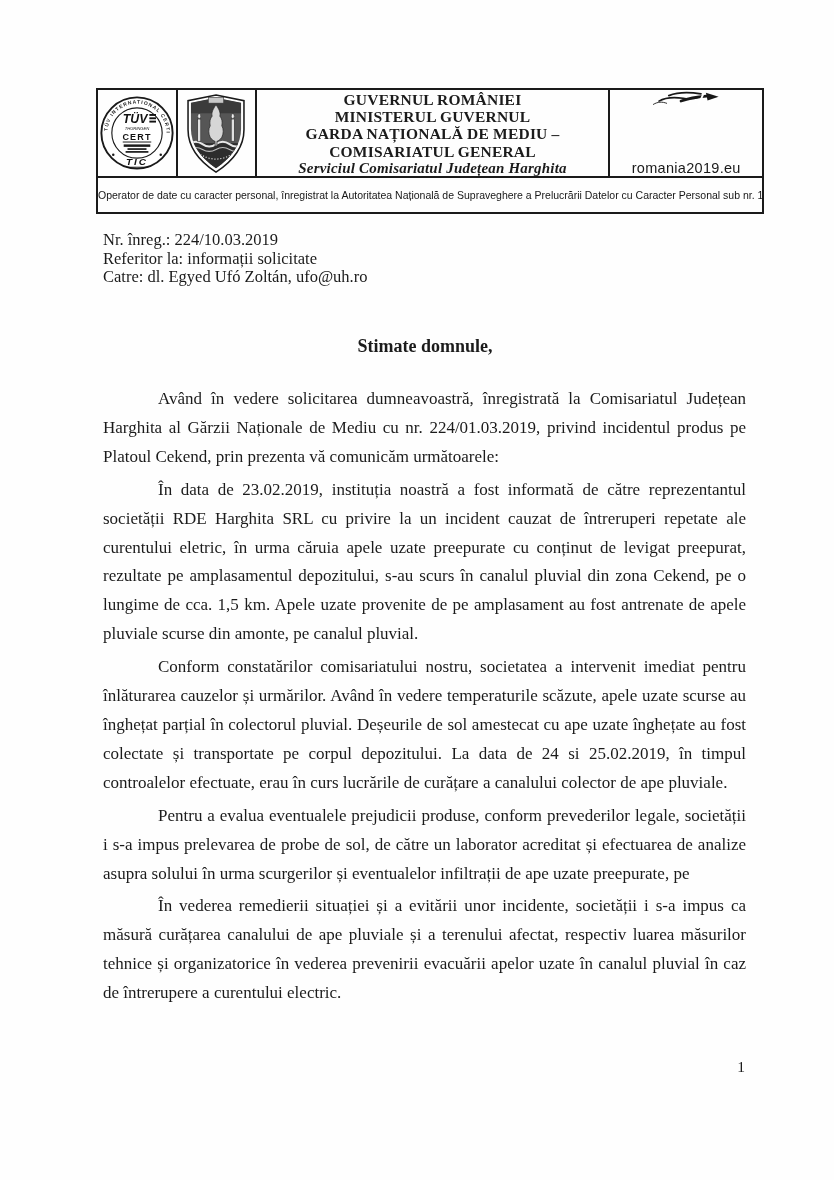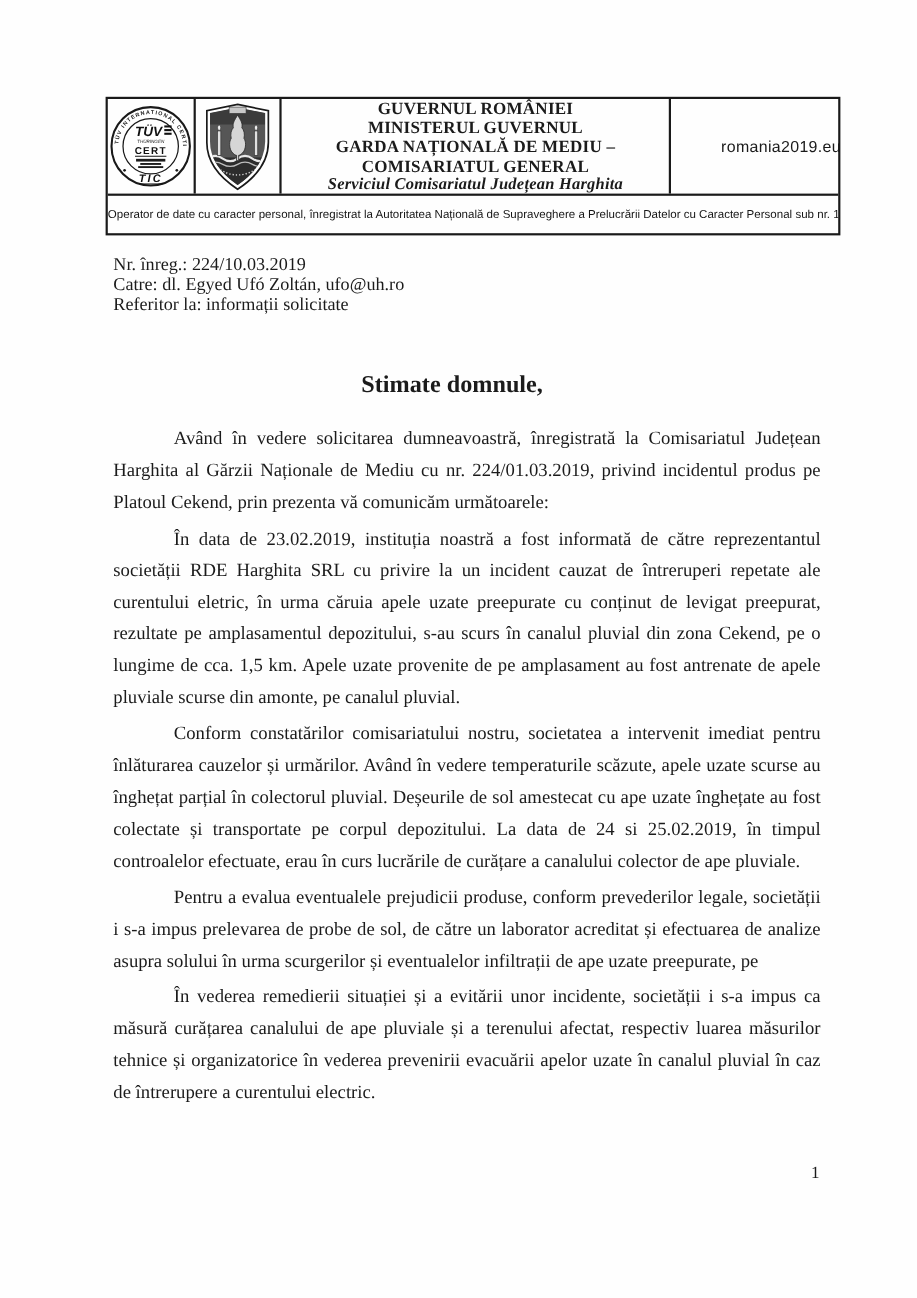--- a/index.html
+++ b/index.html
@@ -17,21 +17,21 @@
   .letterhead{
     position:absolute;left:96px;top:88px;width:668px;
     border:2px solid #1a1a1a;
     box-sizing:border-box;
   }
   .lh-row{display:flex;height:86px;}
   .cell{box-sizing:border-box;border-right:2px solid #1a1a1a;display:flex;align-items:center;justify-content:center;}
   .cell-tuv{width:80px;}
   .cell-arms{width:79px;}
   .cell-center{width:355px;flex-direction:column;padding-top:2px;}
-  .cell-logo{width:152px;border-right:none;flex-direction:row;gap:48px;}
+  .cell-logo{width:152px;border-right:none;flex-direction:column;gap:48px;}
   .org-line{
     font-weight:bold;font-size:15.5px;line-height:17.3px;
     letter-spacing:.2px;text-align:left;white-space:nowrap;
   }
   .service-line{
     font-weight:bold;font-style:italic;font-size:15px;line-height:17.5px;
     text-align:center;white-space:nowrap;letter-spacing:.2px;
   }
   .lh-operator{
     border-top:2px solid #1a1a1a;
@@ -46,22 +46,22 @@
   }
 
   
   .meta{
     position:absolute;left:103px;top:231px;width:642px;
     font-size:16.5px;line-height:18.7px;
   }
 
   
   .greeting{
-    position:absolute;left:90px;top:336px;width:642px;
-    text-align:center;font-weight:bold;font-size:22px;
+    position:absolute;left:104px;top:336px;width:642px;
+    text-align:center;font-weight:bold;font-size:18px;
   }
   .letter-body{
     position:absolute;left:103px;top:385px;width:643px;
     font-size:17px;line-height:28.9px;
     text-align:justify;
   }
   .letter-body p{margin:0 0 4px 0;text-indent:55px;}
 
   .pagenum{
     position:absolute;left:103px;top:1058px;width:642px;
@@ -147,22 +147,22 @@
         </svg>
         <div class="romania-text">romania2019.eu</div>
       </div>
     </div>
 
     <div class="lh-operator">Operator de date cu caracter personal, înregistrat la Autoritatea Națională de Supraveghere a Prelucrării Datelor cu Caracter Personal sub nr. 16625</div>
   </div>
 
   <div class="meta">
     <div>Nr. înreg.: 224/10.03.2019</div>
+    <div>Referitor la: informații solicitate</div>
     <div>Catre: dl. Egyed Ufó Zoltán, ufo@uh.ro</div>
-    <div>Referitor la: informații solicitate</div>
   </div>
 
   <div class="greeting">Stimate domnule,</div>
 
   <div class="letter-body">
     <p>Având în vedere solicitarea dumneavoastră, înregistrată la Comisariatul Județean Harghita al Gărzii Naționale de Mediu cu nr. 224/01.03.2019, privind incidentul produs pe Platoul Cekend, prin prezenta vă comunicăm următoarele:</p>
     <p>În data de 23.02.2019, instituția noastră a fost informată de către reprezentantul societății RDE Harghita SRL cu privire la un incident cauzat de întreruperi repetate ale curentului eletric, în urma căruia apele uzate preepurate cu conținut de levigat preepurat, rezultate pe amplasamentul depozitului, s-au scurs în canalul pluvial din zona Cekend, pe o lungime de cca. 1,5 km. Apele uzate provenite de pe amplasament au fost antrenate de apele pluviale scurse din amonte, pe canalul pluvial.</p>
     <p>Conform constatărilor comisariatului nostru, societatea a intervenit imediat pentru înlăturarea cauzelor și urmărilor. Având în vedere temperaturile scăzute, apele uzate scurse au înghețat parțial în colectorul pluvial. Deșeurile de sol amestecat cu ape uzate înghețate au fost colectate și transportate pe corpul depozitului. La data de 24 si 25.02.2019, în timpul controalelor efectuate, erau în curs lucrările de curățare a canalului colector de ape pluviale.</p>
     <p>Pentru a evalua eventualele prejudicii produse, conform prevederilor legale, societății i s-a impus prelevarea de probe de sol, de către un laborator acreditat și efectuarea de analize asupra solului în urma scurgerilor și eventualelor infiltrații de ape uzate preepurate, pe</p>
     <p>În vederea remedierii situației și a evitării unor incidente, societății i s-a impus ca măsură curățarea canalului de ape pluviale și a terenului afectat, respectiv luarea măsurilor tehnice și organizatorice în vederea prevenirii evacuării apelor uzate în canalul pluvial în caz de întrerupere a curentului electric.</p>

